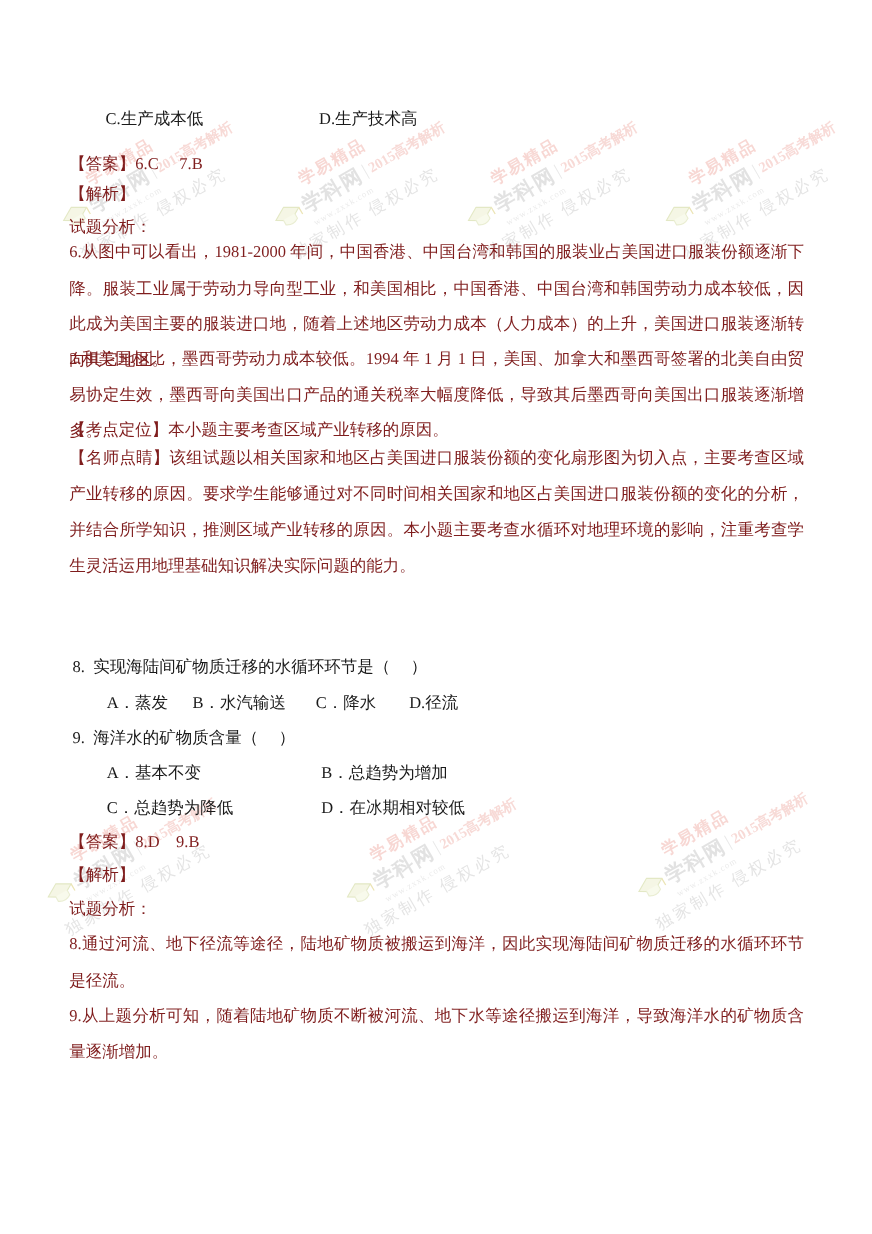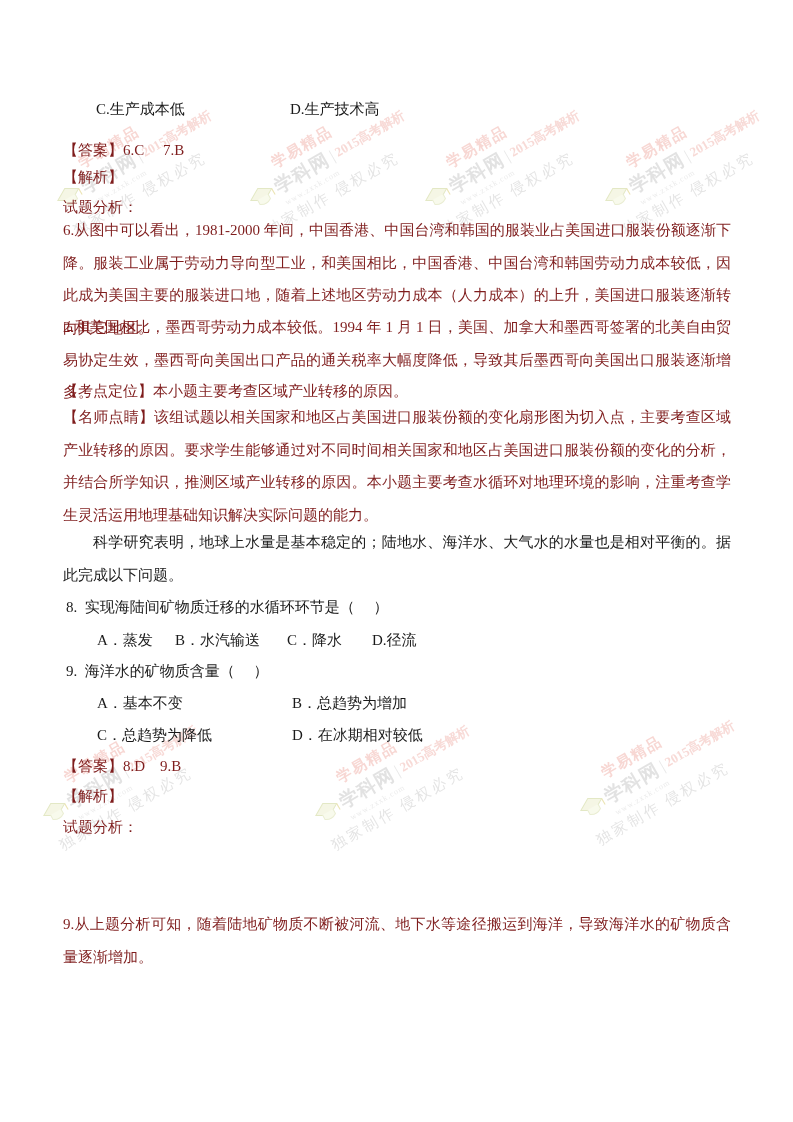--- a/index.html
+++ b/index.html
@@ -162,34 +162,34 @@
 
   <div class="txt red" style="left:63px;top:140px">【答案】6.C     7.B</div>
   <div class="txt red" style="left:63px;top:167px">【解析】</div>
   <div class="txt red" style="left:63px;top:197px">试题分析：</div>
 
   <div class="para red" style="top:214px">6.从图中可以看出，1981-2000 年间，中国香港、中国台湾和韩国的服装业占美国进口服装份额逐渐下降。服装工业属于劳动力导向型工业，和美国相比，中国香港、中国台湾和韩国劳动力成本较低，因此成为美国主要的服装进口地，随着上述地区劳动力成本（人力成本）的上升，美国进口服装逐渐转向其它地区。</div>
   <div class="para red" style="top:311px">2.和美国相比，墨西哥劳动力成本较低。1994 年 1 月 1 日，美国、加拿大和墨西哥签署的北美自由贸易协定生效，墨西哥向美国出口产品的通关税率大幅度降低，导致其后墨西哥向美国出口服装逐渐增多。</div>
   <div class="txt red" style="left:63px;top:381px">【考点定位】本小题主要考查区域产业转移的原因。</div>
   <div class="para red" style="top:401px">【名师点睛】该组试题以相关国家和地区占美国进口服装份额的变化扇形图为切入点，主要考查区域产业转移的原因。要求学生能够通过对不同时间相关国家和地区占美国进口服装份额的变化的分析，并结合所学知识，推测区域产业转移的原因。本小题主要考查水循环对地理环境的影响，注重考查学生灵活运用地理基础知识解决实际问题的能力。</div>
 
-  <div class="para black indent2" style="top:526px">科学研究表明，地球上水量是基本稳定的；陆地水、海洋水、大气水的水量也是相对平衡的。据此完成以下问题。</div>
 
   <div class="txt black" style="left:66px;top:597px">8.  实现海陆间矿物质迁移的水循环环节是（　 ）</div>
   <span class="txt black" style="left:97px;top:630px">A．蒸发</span>
   <span class="txt black" style="left:175px;top:630px">B．水汽输送</span>
   <span class="txt black" style="left:287px;top:630px">C．降水</span>
   <span class="txt black" style="left:372px;top:630px">D.径流</span>
 
   <div class="txt black" style="left:66px;top:661px">9.  海洋水的矿物质含量（　 ）</div>
   <span class="txt black" style="left:97px;top:693px">A．基本不变</span>
   <span class="txt black" style="left:292px;top:693px">B．总趋势为增加</span>
   <span class="txt black" style="left:97px;top:725px">C．总趋势为降低</span>
   <span class="txt black" style="left:292px;top:725px">D．在冰期相对较低</span>
 
   <div class="txt red" style="left:63px;top:756px">【答案】8.D    9.B</div>
   <div class="txt red" style="left:63px;top:786px">【解析】</div>
   <div class="txt red" style="left:63px;top:817px">试题分析：</div>
 
+  <div class="para red" style="top:843px">8.通过河流、地下径流等途径，陆地矿物质被搬运到海洋，因此实现海陆间矿物质迁移的水循环环节是径流。</div>
   <div class="para red" style="top:908px">9.从上题分析可知，随着陆地矿物质不断被河流、地下水等途径搬运到海洋，导致海洋水的矿物质含量逐渐增加。</div>
 
 
 </div>
 
 </body></html>

